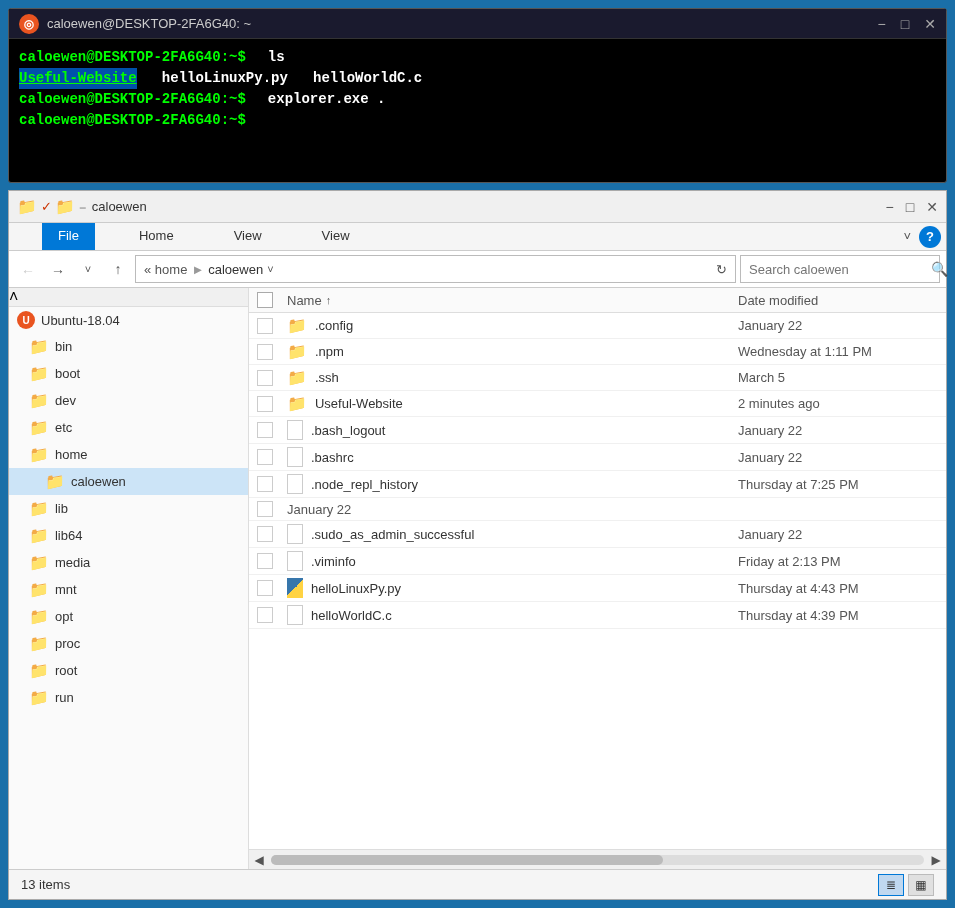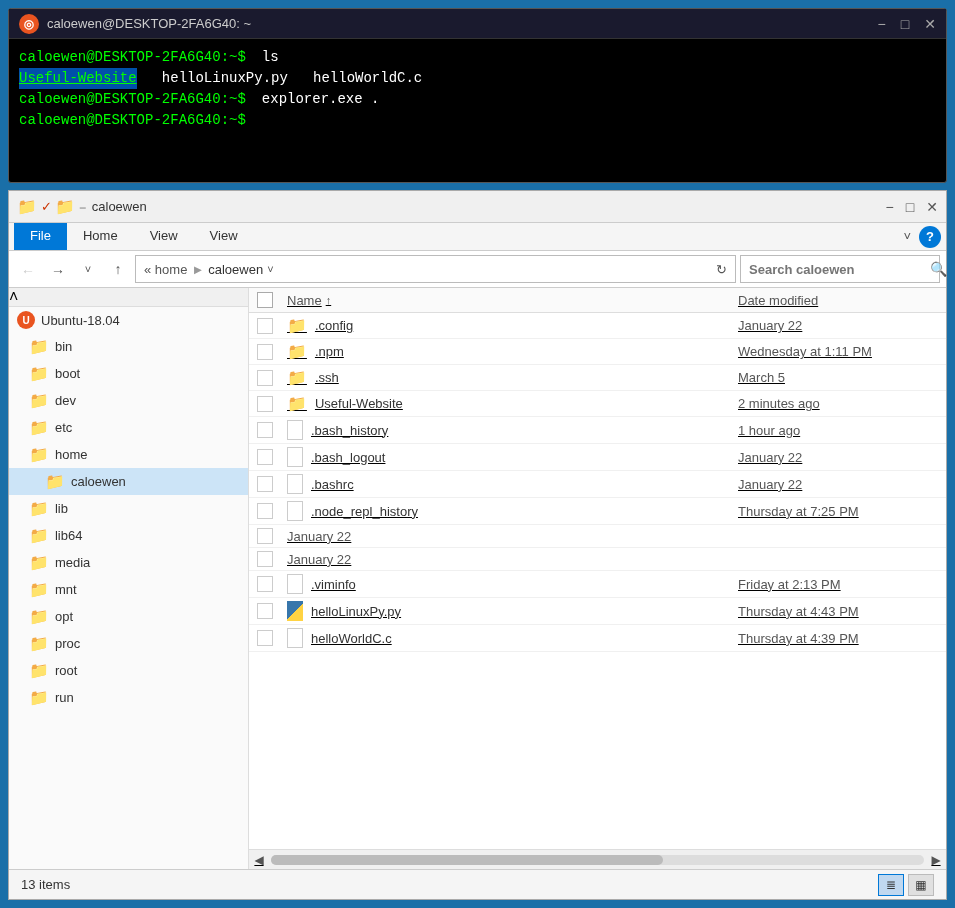--- a/index.html
+++ b/index.html
@@ -60,23 +60,23 @@
     }
     .terminal-controls span {
       cursor: pointer;
     }
     .terminal-body {
       padding: 8px 10px;
       font-family: 'Consolas', 'Courier New', monospace;
       font-size: 14px;
       line-height: 1.5;
     }
-    .term-line { display: flex; flex-wrap: wrap; }
+    .term-line { display: flex; flex-wrap: wrap; font-weight: bold; }
     .term-prompt { color: #00ff00; }
-    .term-cmd { color: #ffffff; margin-left: 16px; }
+    .term-cmd { color: #ffffff; margin-left: 22px; }
     .term-link { color: #00ff00; background: #0050aa; text-decoration: underline; }
     .term-file { color: #ffffff; }
 
     
     .explorer-window {
       position: absolute;
       top: 190px;
       left: 8px;
       right: 8px;
       bottom: 8px;
@@ -129,20 +129,21 @@
       display: flex;
       align-items: center;
       padding: 0 5px;
     }
     .ribbon-tab {
       padding: 5px 16px;
       font-size: 13px;
       cursor: pointer;
       color: #333;
       border-bottom: 2px solid transparent;
+      margin-left: 28px;
     }
     .ribbon-tab.active {
       background: #0078d7;
       color: white;
       padding: 5px 16px;
     }
     .ribbon-expand {
       margin-left: auto;
       color: #555;
       font-size: 13px;
@@ -208,21 +209,20 @@
       gap: 6px;
       background: #fff;
     }
     .search-input {
       border: none;
       outline: none;
       font-size: 13px;
       color: #999;
       flex: 1;
       background: transparent;
-      font-weight: bold;
     }
     .search-icon-btn { color: #555; font-size: 14px; }
 
     
     .main-content {
       display: flex;
       flex: 1;
       overflow: hidden;
     }
 
@@ -267,21 +267,20 @@
       border-bottom: 1px solid #ddd;
       z-index: 1;
     }
 
     
     .file-list-area {
       flex: 1;
       display: flex;
       flex-direction: column;
       overflow: hidden;
-      text-decoration: underline;
     }
     .file-list-header {
       display: flex;
       align-items: center;
       padding: 4px 8px;
       border-bottom: 1px solid #ddd;
       font-size: 13px;
       color: #555;
       background: #fafafa;
       position: relative;
@@ -589,30 +588,20 @@
           <div class="col-check">
               <div class="file-check"></div>
             </div>
           <div class="file-name-cell">
             <span class="file-icon-folder">📁</span>
             <span>Useful-Website</span>
           </div>
           <div class="file-date">2 minutes ago</div>
         </div>
 
-        <div class="file-row">
-          <div class="col-check">
-              <div class="file-check"></div>
-            </div>
-          <div class="file-name-cell">
-            <div class="file-icon-blank"></div>
-            <span>.bash_history</span>
-          </div>
-          <div class="file-date">1 hour ago</div>
-        </div>
 
         <div class="file-row">
           <div class="col-check">
               <div class="file-check"></div>
             </div>
           <div class="file-name-cell">
             <div class="file-icon-blank"></div>
             <span>.bash_logout</span>
           </div>
           <div class="file-date">January 22</div>
@@ -644,20 +633,24 @@
           <div class="col-check">
               <div class="file-check"></div>
             </div>
           <div class="file-date">January 22</div>
         </div>
 
         <div class="file-row">
           <div class="col-check">
               <div class="file-check"></div>
             </div>
+          <div class="file-name-cell">
+            <div class="file-icon-blank"></div>
+            <span>.sudo_as_admin_successful</span>
+          </div>
           <div class="file-date">January 22</div>
         </div>
 
         <div class="file-row">
           <div class="col-check">
               <div class="file-check"></div>
             </div>
           <div class="file-name-cell">
             <div class="file-icon-blank"></div>
             <span>.viminfo</span>

